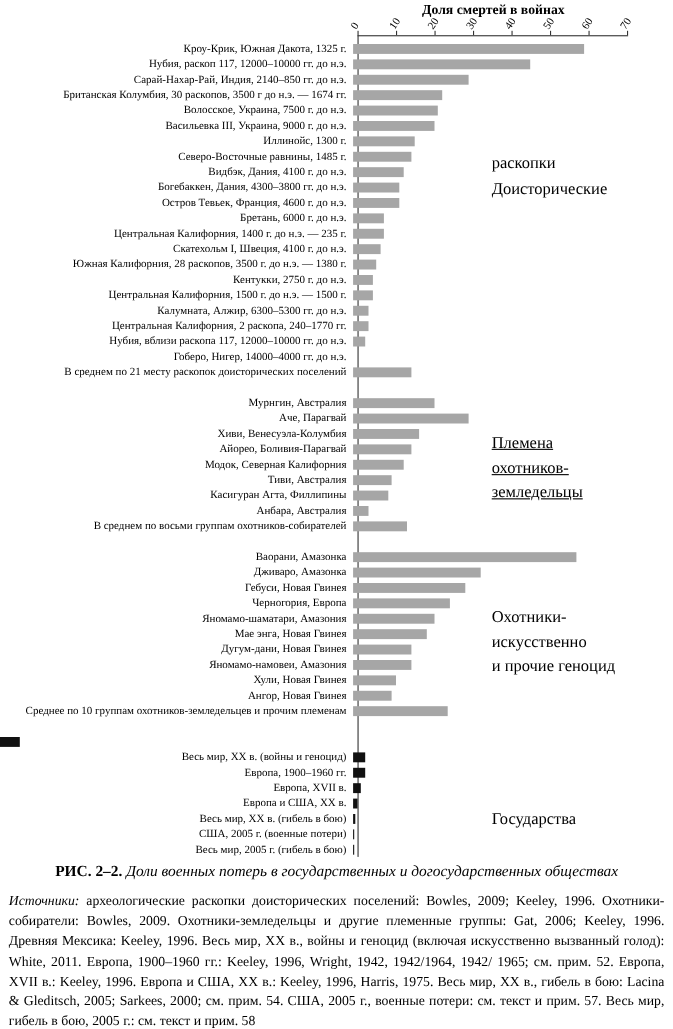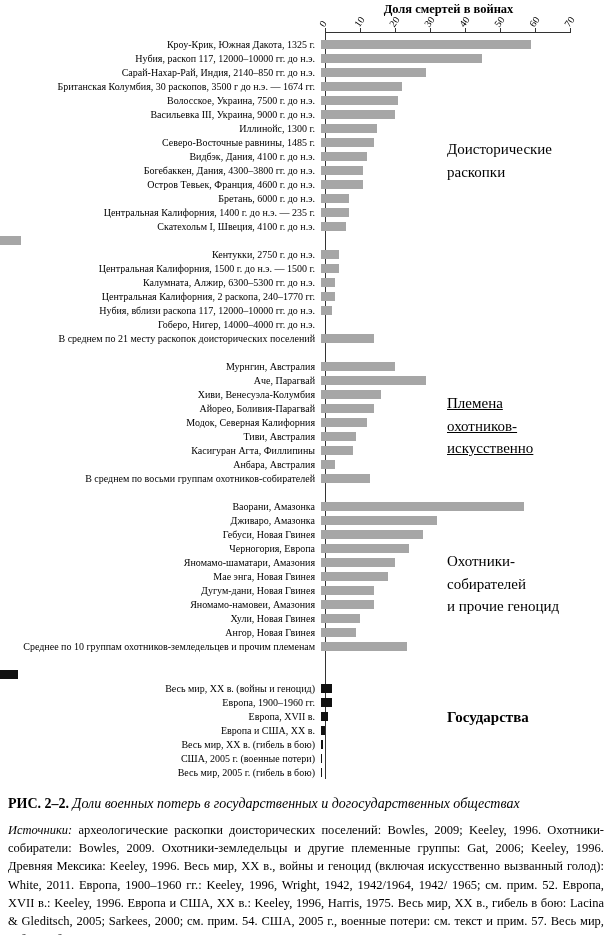--- a/index.html
+++ b/index.html
@@ -25,22 +25,22 @@
   .rows { position:absolute; left:0; top:38px; width:612px; }
   .row { display:flex; align-items:center; height:14px; }
   .row-label {
     width:321px; padding-right:6px; text-align:right;
     font-size:10px; line-height:1; white-space:nowrap; overflow:visible;
   }
   .bar-area { position:relative; width:291px; height:14px; }
   .bar { position:absolute; left:0; top:2px; height:9px; }
   .spacer { height:14px; }
   .group-label { position:absolute; left:447px; font-size:15px; line-height:1.5; }
-  .gl-0 { top:138px; } .gl-1 { top:392px;text-decoration:underline; } .gl-2 { top:550px; } .gl-3 { top:706px;font-weight:bold; }
-  .caption { margin:13px 8px 0 8px; font-size:14px; line-height:1.3; }
+  .gl-0 { top:138px; } .gl-1 { top:392px;text-decoration:underline; } .gl-2 { top:550px; } .gl-3 { top:734px; }
+  .caption { margin:2px 8px 0 8px; font-size:14px; line-height:1.3;text-align:center; }
   .caption .num { font-weight:bold; font-style:normal; }
   .caption .ttl { font-style:italic; }
   .sources { margin:8px 8px 0 8px; font-size:12.5px; line-height:1.45; text-align:justify; }
   .sources em { font-style:italic; }
 </style>
 </head>
 <body>
 
 <div class="chart">
   <div class="axis-title">Доля смертей в войнах</div>
@@ -143,20 +143,21 @@
           <div class="bar" style="width: 28px; background: rgb(166, 166, 166);"></div>
         </div>
       </div>
       <div class="row">
         <div class="row-label">Скатехольм I, Швеция, 4100 г. до н.э.</div>
         <div class="bar-area">
           <div class="bar" style="width: 24.5px; background: rgb(166, 166, 166);"></div>
         </div>
       </div>
       <div class="row">
+        <div class="row-label">Южная Калифорния, 28 раскопов, 3500 г. до н.э. — 1380 г.</div>
         <div class="bar-area">
           <div class="bar" style="width: 21px; background: rgb(166, 166, 166);"></div>
         </div>
       </div>
       <div class="row">
         <div class="row-label">Кентукки, 2750 г. до н.э.</div>
         <div class="bar-area">
           <div class="bar" style="width: 17.5px; background: rgb(166, 166, 166);"></div>
         </div>
       </div>
@@ -362,31 +363,31 @@
       </div>
       <div class="row">
         <div class="row-label">Весь мир, 2005 г. (гибель в бою)</div>
         <div class="bar-area">
           <div class="bar" style="width: 0.175px; background: rgb(17, 17, 17);"></div>
         </div>
       </div>
     </div>
   <div id="group-labels">
       <div class="group-label gl-0">
+        <div>раскопки</div>
         <div>Доисторические</div>
-        <div>раскопки</div>
       </div>
       <div class="group-label gl-1">
         <div>Племена</div>
         <div>охотников-</div>
-        <div>искусственно</div>
+        <div>земледельцы</div>
       </div>
       <div class="group-label gl-2">
         <div>Охотники-</div>
-        <div>собирателей</div>
+        <div>искусственно</div>
         <div>и прочие геноцид</div>
       </div>
       <div class="group-label gl-3">
         <div>Государства</div>
       </div>
     </div>
 </div>
 
 <div class="caption">
   <span class="num">РИС. 2–2.</span>

